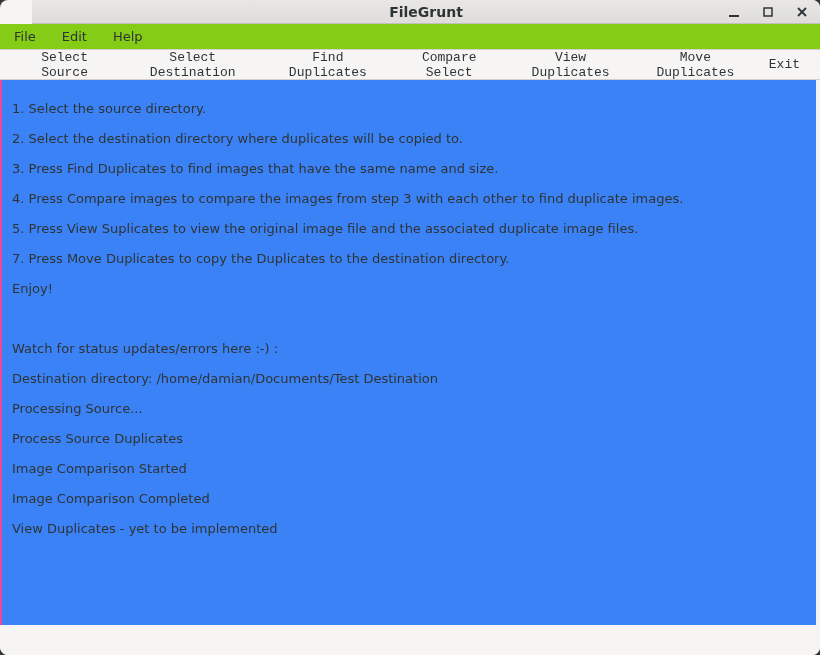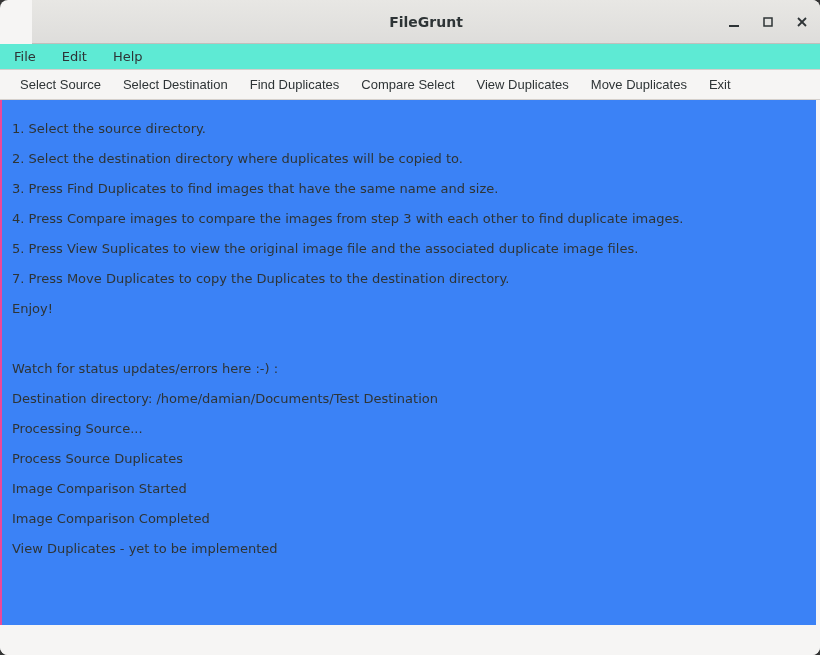--- a/index.html
+++ b/index.html
@@ -18,21 +18,21 @@
     .window {
       background: #f6f5f4;
       width: 820px;
       height: 655px;
       border-radius: 8px;
       overflow: hidden;
       display: flex;
       flex-direction: column;
     }
     .titlebar {
-      height: 44px;
+      height: 24px;
       background: linear-gradient(to bottom, #e8e7e4, #dedddb);
       border-bottom: 1px solid #c0bfbc;
       display: flex;
       align-items: center;
       justify-content: center;
       position: relative;
       margin-left: 32px;
     }
     .title-text {
       font-weight: bold;
@@ -56,21 +56,21 @@
       justify-content: center;
       cursor: pointer;
       color: #2e3436;
     }
     .window-control-btn svg {
       width: 14px;
       height: 14px;
     }
     .menubar {
       height: 26px;
-      background: #5eead4;
+      background: #84cc16;
       border-bottom: 1px solid #d5d0cc;
       display: flex;
       align-items: center;
       padding: 0 10px;
       gap: 18px;
     }
     .menu-item {
       font-size: 13px;
       color: #2e3436;
       cursor: pointer;
@@ -85,21 +85,21 @@
       padding: 0 10px;
       gap: 2px;
     }
     .toolbar-btn {
       font-size: 13px;
       color: #2e3436;
       cursor: pointer;
       padding: 4px 10px;
       background: transparent;
       border: none;
-      font-family: Liberation Sans, sans-serif;
+      font-family: Liberation Mono, monospace;
     }
     .content-area {
       flex: 1;
       background: #3b82f6;
       padding: 6px 10px;
       overflow: auto;
       font-size: 13px;
       line-height: 15px;
       color: #2e3436;
       white-space: pre-wrap;

